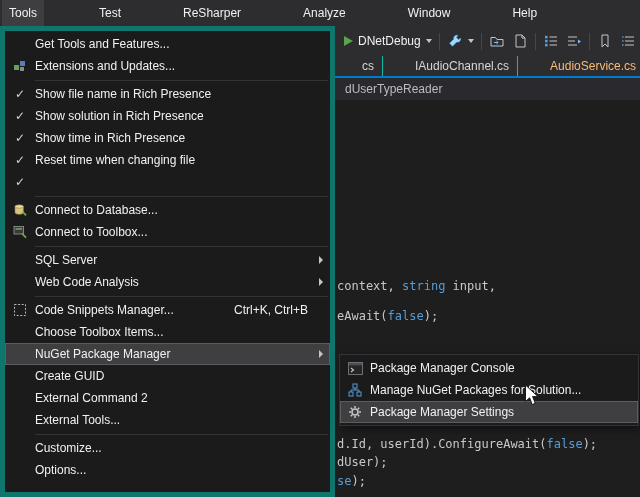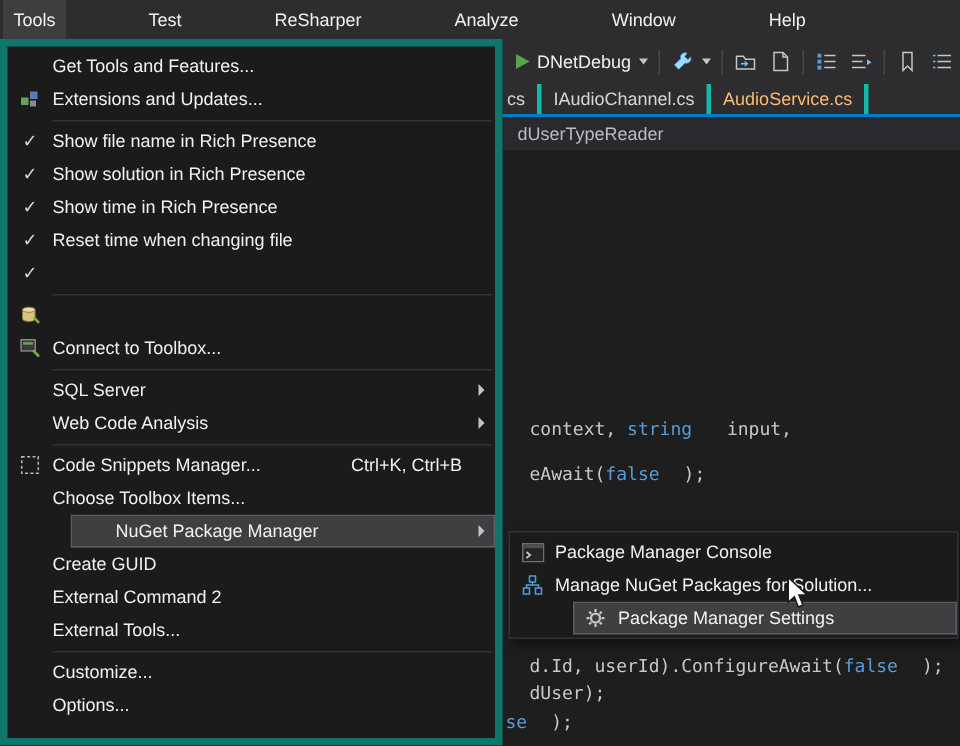--- a/index.html
+++ b/index.html
@@ -14,39 +14,39 @@
   
   .toolbar{position:absolute;top:26px;left:0;right:0;height:30px;background:#2d2d30;display:flex;align-items:center;gap:7px;padding-left:344px;z-index:2;}
   .tb-btn{display:flex;align-items:center;gap:5px;}
   .tbsep{width:1px;height:17px;background:#46464a;flex:none;}
   .play{width:0;height:0;border-left:9px solid #57a64a;border-top:5.5px solid transparent;border-bottom:5.5px solid transparent;}
   .caret-down{width:0;height:0;border-top:4px solid #c5c5c5;border-left:3.5px solid transparent;border-right:3.5px solid transparent;}
   .tb-icon{display:flex;align-items:center;justify-content:center;width:16px;height:16px;flex:none;}
 
   
   .tabstrip{position:absolute;top:56px;left:0;right:0;height:22px;background:#2d2d30;display:flex;padding-left:330px;border-bottom:2px solid #007acc;z-index:2;}
-  .tab{padding:0 8px;line-height:20px;color:#d6d6d6;border-right:3px solid #14b8a6;white-space:nowrap;}
+  .tab{padding:0 8px;line-height:20px;color:#d6d6d6;border-right:1px solid #14b8a6;white-space:nowrap;margin-left:24px;}
   .tab.active{color:#fdba74;}
 
   
   .breadcrumb{position:absolute;top:78px;left:0;right:0;height:22px;background:#2a2a2e;line-height:22px;z-index:2;}
   .breadcrumb-text{position:absolute;left:345px;color:#bcbcbe;}
 
   
   .editor-bg{position:absolute;top:100px;left:0;right:0;bottom:0;background:#1e1e1e;z-index:0;}
   .code-layer{position:absolute;inset:0;z-index:1;}
   .code-line{position:absolute;font-family:"DejaVu Sans Mono",monospace;font-size:12px;white-space:pre;}
-  .code-plain{color:#c8c8c8;margin-left:16px;}
+  .code-plain{color:#c8c8c8;}
   .code-keyword{color:#569cd6;}
 
   
   .tools-menu{position:absolute;top:26px;left:0;width:335px;height:471px;background:#1b1b1c;border:5px solid #0f766e;padding-top:2px;overflow:hidden;z-index:10;}
   .submenu{position:absolute;top:354px;left:339px;width:300px;background:#1b1b1c;border:1px solid #333337;padding:2px 0;z-index:11;box-shadow:3px 3px 8px rgba(0,0,0,0.5);}
   .menu-item{display:flex;align-items:center;height:22px;color:#f1f1f1;cursor:default;}
-  .menu-item.highlighted{background:#3f3f42;box-shadow:inset 0 0 0 1px #5d5d61;margin-left:42px;}
+  .menu-item.highlighted{background:#3f3f42;box-shadow:inset 0 0 0 1px #5d5d61;}
   .mi-gutter{width:30px;flex:none;display:flex;align-items:center;justify-content:center;}
   .mi-icon{display:flex;align-items:center;justify-content:center;}
   .check{color:#d8d8d8;font-family:"DejaVu Sans",sans-serif;font-size:12px;line-height:1;}
   .mi-label{flex:1;white-space:nowrap;}
   .mi-shortcut{padding-right:4px;white-space:nowrap;color:#f1f1f1;}
   .mi-arrowcol{width:18px;flex:none;display:flex;align-items:center;justify-content:center;}
   .mi-arrowcol.has-arrow::after{content:'';width:0;height:0;border-left:4px solid #c5c5c5;border-top:4px solid transparent;border-bottom:4px solid transparent;}
   .menu-sep{height:1px;background:#333337;margin:2.5px 2px 2.5px 30px;}
 
   .cursor{position:absolute;left:524px;top:384px;z-index:30;}
@@ -217,20 +217,21 @@
       <div class="menu-item">
         <span class="mi-gutter">
           <span class="mi-icon">
             <svg width="14" height="14" viewBox="0 0 14 14">
               <path d="M2 3.5v6c0 1 1.9 1.8 4.2 1.8s4.2-.8 4.2-1.8v-6" fill="#d9c37e" stroke="#8f7a3e" stroke-width="0.6"></path>
               <ellipse cx="6.2" cy="3.5" rx="4.2" ry="1.7" fill="#eedd9a" stroke="#8f7a3e" stroke-width="0.6"></ellipse>
               <path d="M9.5 8.5l3.5 3.8" stroke="#6fae3f" stroke-width="1.8"></path>
             </svg>
           </span>
         </span>
+        <span class="mi-label">Connect to Database...</span>
         <span class="mi-arrowcol"></span>
       </div>
       <div class="menu-item">
         <span class="mi-gutter">
           <span class="mi-icon">
             <svg width="14" height="14" viewBox="0 0 14 14">
               <rect x="1" y="1.5" width="9.5" height="7.5" fill="#3a3a3d" stroke="#9a9a9e" stroke-width="0.8"></rect>
               <rect x="2.5" y="3" width="6.5" height="1.8" fill="#6a9955"></rect>
               <path d="M9 8.5l4 4.2" stroke="#6fae3f" stroke-width="1.8"></path>
             </svg>

